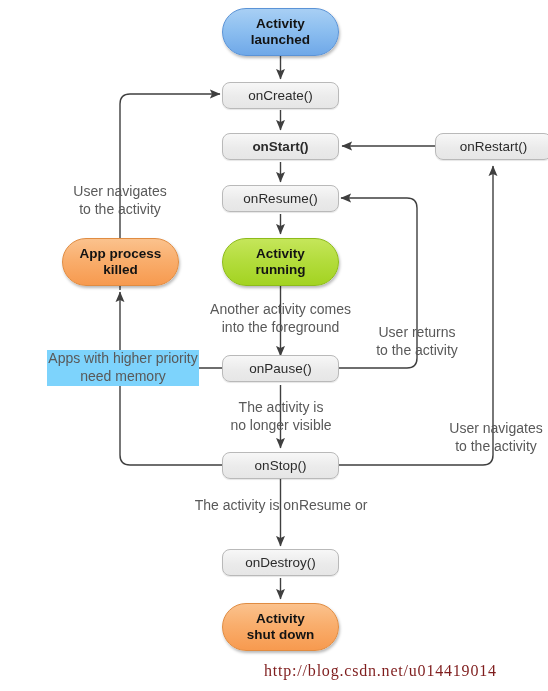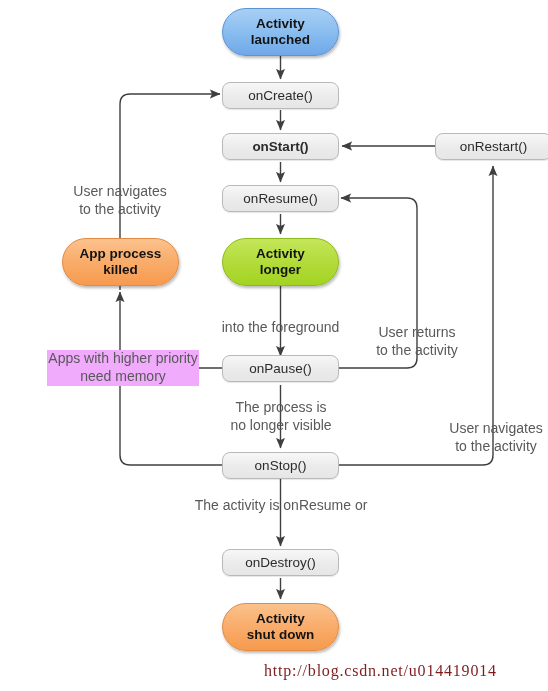--- a/index.html
+++ b/index.html
@@ -148,21 +148,21 @@
     <span>onRestart()</span>
   </div>
 
   <div class="node method" style="left:186px; top:185px;">
     <span>onResume()</span>
   </div>
 
   <div class="node capsule green" style="left:186px; top:238px;">
     <span>
       <span>Activity</span><br>
-      <span>longer</span>
+      <span>running</span>
     </span>
   </div>
 
   <div class="node method" style="left:186px; top:355px;">
     <span>onPause()</span>
   </div>
 
   <div class="node capsule orange" style="left:26px; top:238px;">
     <span>
       <span>App process</span><br>
@@ -184,36 +184,36 @@
       <span>shut down</span>
     </span>
   </div>
 
   <div class="elabel" style="left:22px; top:183px; width:124px;">
     <span>User navigates</span><br>
     <span>to the activity</span>
   </div>
 
   <div class="elabel" style="left:154px; top:301px; width:181px;">
-    <br>
+    <span>Another activity comes</span><br>
     <span>into the foreground</span>
   </div>
 
   <div class="elabel" style="left:334px; top:324px; width:94px;">
     <span>User returns</span><br>
     <span>to the activity</span>
   </div>
 
-  <div class="elabel" style="left:11px; top:350px; width:152px; background:#f0abfc;">
+  <div class="elabel" style="left:11px; top:350px; width:152px; background:#7dd3fc;">
     <span>Apps with higher priority</span><br>
     <span>need memory</span>
   </div>
 
   <div class="elabel" style="left:180px; top:399px; width:130px;">
-    <span>The process is</span><br>
+    <span>The activity is</span><br>
     <span>no longer visible</span>
   </div>
 
   <div class="elabel" style="left:410px; top:420px; width:100px;">
     <span>User navigates</span><br>
     <span>to the activity</span>
   </div>
 
   <div class="elabel" style="left:148px; top:497px; width:194px;">
     <span>The activity is onResume or</span><br>

